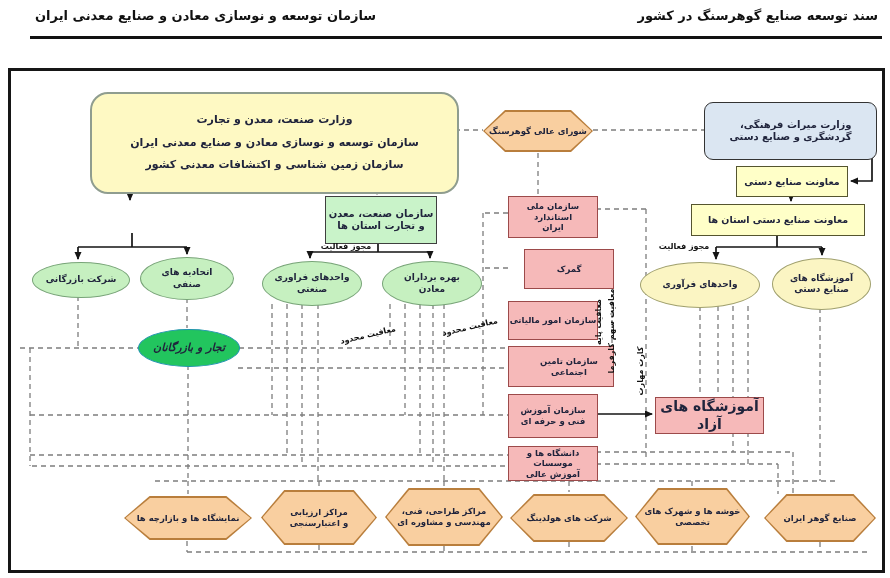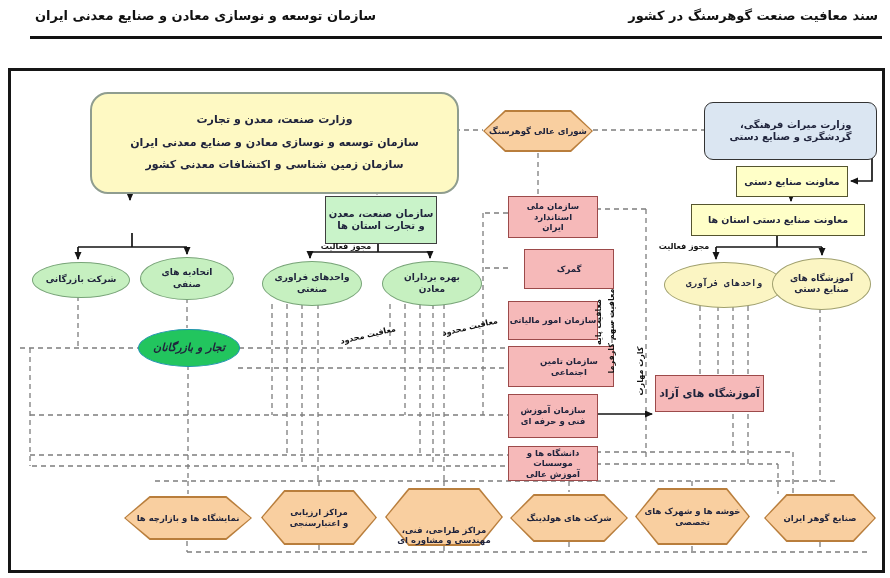--- a/index.html
+++ b/index.html
@@ -30,21 +30,21 @@
        white-space:pre-line;text-align:center;direction:rtl;}
   .elabel{position:absolute;font-size:8px;font-weight:bold;color:#111;white-space:nowrap;
        transform:translate(-50%,-50%);}
 </style>
 </head>
 <body>
 
 <div id="canvas">
 
   <div class="hdr rtl" style="left:35px;">سازمان توسعه و نوسازی معادن و صنایع معدنی ایران</div>
-  <div class="hdr rtl" style="right:12px;">سند معافیت صنعت گوهرسنگ در کشور</div>
+  <div class="hdr rtl" style="right:12px;">سند توسعه صنایع گوهرسنگ در کشور</div>
   <div id="hdr-rule"></div>
 
   <div id="frame"></div>
 
   <svg class="links" viewBox="0 0 890 578">
     <defs>
       <marker id="arr" markerUnits="userSpaceOnUse" markerWidth="9" markerHeight="9" refX="7" refY="3.5" orient="auto">
         <path d="M0,0 L8,3.5 L0,7 Z" fill="#151515"></path>
       </marker>
     </defs>
@@ -115,38 +115,38 @@
   <div class="node pbox rtl" style="left:508px;top:196px;width:88px;height:40px;">سازمان ملی استاندارد
 ایران</div>
   <div class="node pbox rtl" style="left:524px;top:249px;width:88px;height:38px;">گمرک</div>
   <div class="node pbox rtl" style="left:508px;top:301px;width:88px;height:37px;">سازمان امور مالیاتی</div>
   <div class="node pbox rtl" style="left:508px;top:346px;width:88px;height:39px;padding-left:16px;">سازمان تامین
 اجتماعی</div>
   <div class="node pbox rtl" style="left:508px;top:394px;width:88px;height:42px;">سازمان آموزش
 فنی و حرفه ای</div>
   <div class="node pbox rtl" style="left:508px;top:446px;width:88px;height:33px;">دانشگاه ها و موسسات
 آموزش عالی</div>
-  <div class="node pbox rtl" style="left:655px;top:375px;width:107px;height:35px;font-size:11px;">آموزشگاه های آزاد</div>
+  <div class="node pbox rtl" style="left:655px;top:397px;width:107px;height:35px;font-size:14px;">آموزشگاه های آزاد</div>
 
-  <div class="node ell ell-y rtl" style="left:664px;top:262px;width:118px;height:44px;font-family:Liberation Mono, monospace;">واحدهای فرآوری</div>
+  <div class="node ell ell-y rtl" style="left:640px;top:262px;width:118px;height:44px;">واحدهای فرآوری</div>
   <div class="node ell ell-y rtl" style="left:772px;top:258px;width:97px;height:50px;">آموزشگاه های
 صنایع دستی</div>
 
   <div class="node hex" style="left:124px;top:496px;width:128px;height:44px;">
     <span class="hb"></span>
     <span class="hf"></span>
     <span class="hl">نمایشگاه ها و بازارچه ها</span>
   </div>
   <div class="node hex" style="left:261px;top:490px;width:116px;height:55px;">
     <span class="hb"></span>
     <span class="hf"></span>
     <span class="hl">مراکز ارزیابی
 و اعتبارسنجی</span>
   </div>
-  <div class="node hex" style="left:385px;top:488px;width:118px;height:58px;align-items:flex-end;">
+  <div class="node hex" style="left:385px;top:488px;width:118px;height:58px;">
     <span class="hb"></span>
     <span class="hf"></span>
     <span class="hl">مراکز طراحی، فنی،
 مهندسی و مشاوره ای</span>
   </div>
   <div class="node hex" style="left:510px;top:494px;width:118px;height:48px;">
     <span class="hb"></span>
     <span class="hf"></span>
     <span class="hl">شرکت های هولدینگ</span>
   </div>

